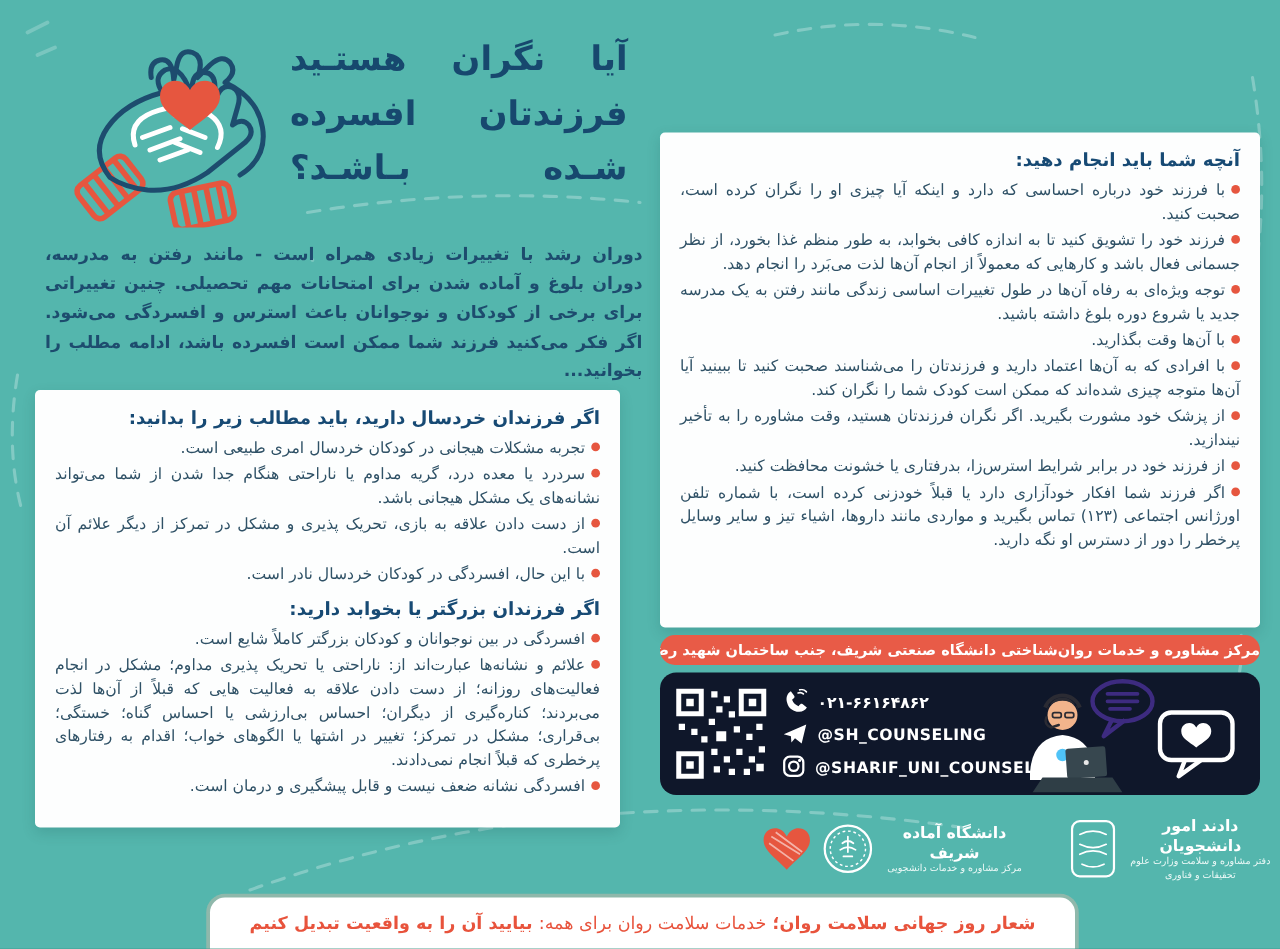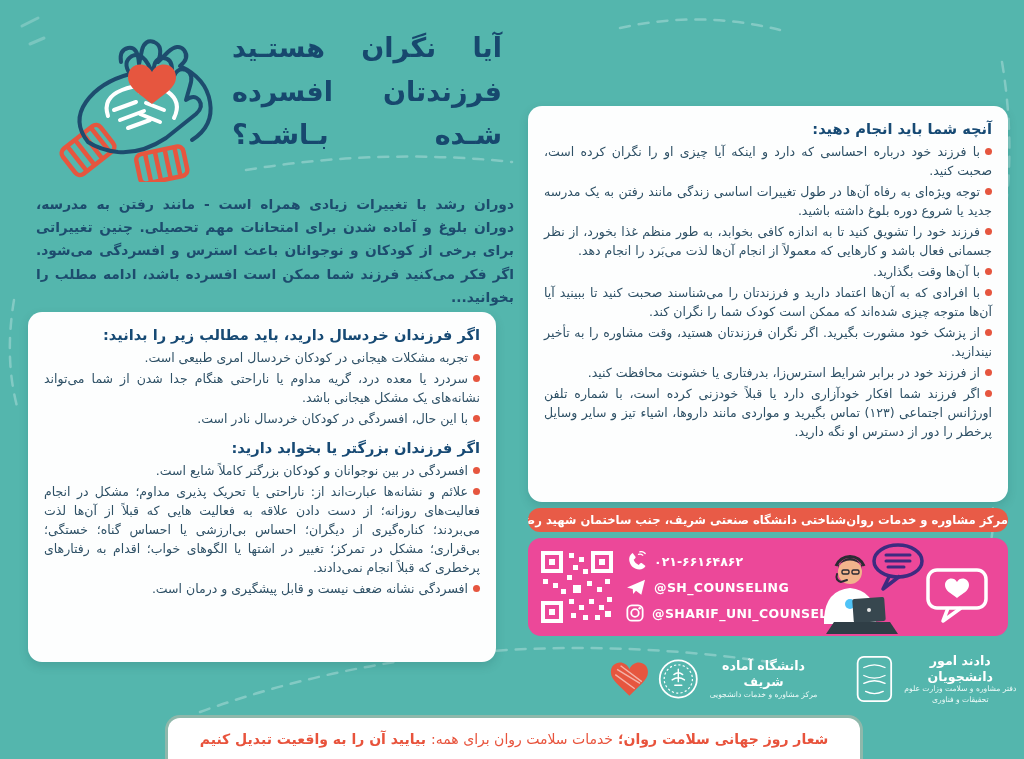--- a/index.html
+++ b/index.html
@@ -22,21 +22,21 @@
   }
   .title span{display:block;text-align:justify;-moz-text-align-last:justify;text-align-last:justify;}
   .intro{
     position:absolute;top:181px;left:24px;width:478px;margin:12px;z-index:1;
     direction:rtl;text-align:justify;
     font-size:13.8px;font-weight:bold;color:#1d4c6e;line-height:1.68;
   }
 
   
   .box{
-    position:absolute;background:#fdfefe;border-radius:14px;z-index:1;
+    position:absolute;background:#fdfefe;border-radius:4px;z-index:1;
     padding:12px 16px;direction:rtl;overflow:hidden;
     box-shadow:0 4px 10px rgba(20,80,75,.18);
   }
   .box-left{left:28px;top:312px;width:468px;height:350px;}
   .box-right{left:528px;top:106px;width:480px;height:396px;}
   .box h2{
     margin:2px 0 5px;font-size:14.6px;font-weight:bold;color:#174a74;
   }
   .box h2.second{margin-top:11px;}
   .bullets{list-style:none;margin:0;padding:0;}
@@ -53,21 +53,21 @@
   .pill{
     position:absolute;left:528px;top:508px;width:480px;height:24px;z-index:1;
     background:#e85b47;border-radius:13px;color:#fff;direction:rtl;
     font-size:11.6px;font-weight:bold;text-align:center;line-height:24px;
     white-space:nowrap;overflow:hidden;
   }
 
   
   .card{
     position:absolute;left:528px;top:538px;width:480px;height:98px;z-index:1;
-    background:#ec4899;border-radius:13px;
+    background:#0f172a;border-radius:13px;
   }
   .card .qr{position:absolute;left:11px;top:11px;}
   .rows{position:absolute;left:98px;top:10px;direction:ltr;text-align:left;}
   .row{display:flex;align-items:center;gap:8px;height:26px;color:#fff;}
   .row .handle{font-size:12.5px;font-weight:bold;direction:ltr;unicode-bidi:embed;letter-spacing:.4px;}
   .man{position:absolute;left:278px;top:14px;}
   .bub1{position:absolute;left:342px;top:4px;}
   .bub2{position:absolute;left:396px;top:28px;}
 
   
@@ -143,36 +143,37 @@
     <span>شـده بـاشـد؟</span>
   </h1>
 
   <p class="intro">دوران رشد با تغییرات زیادی همراه است - مانند رفتن به مدرسه، دوران بلوغ و آماده شدن برای امتحانات مهم تحصیلی. چنین تغییراتی برای برخی از کودکان و نوجوانان باعث استرس و افسردگی می‌شود. اگر فکر می‌کنید فرزند شما ممکن است افسرده باشد، ادامه مطلب را بخوانید...</p>
 
   <section class="box box-left">
     <h2>اگر فرزندان خردسال دارید، باید مطالب زیر را بدانید:</h2>
     <ul class="bullets">
       <li>تجربه مشکلات هیجانی در کودکان خردسال امری طبیعی است.</li>
       <li>سردرد یا معده درد، گریه مداوم یا ناراحتی هنگام جدا شدن از شما می‌تواند نشانه‌های یک مشکل هیجانی باشد.</li>
+      <li>از دست دادن علاقه به بازی، تحریک پذیری و مشکل در تمرکز از دیگر علائم آن است.</li>
       <li>با این حال، افسردگی در کودکان خردسال نادر است.</li>
     </ul>
     <h2 class="second">اگر فرزندان بزرگتر یا بخوابد دارید:</h2>
     <ul class="bullets">
       <li>افسردگی در بین نوجوانان و کودکان بزرگتر کاملاً شایع است.</li>
       <li>علائم و نشانه‌ها عبارت‌اند از: ناراحتی یا تحریک پذیری مداوم؛ مشکل در انجام فعالیت‌های روزانه؛ از دست دادن علاقه به فعالیت هایی که قبلاً از آن‌ها لذت می‌بردند؛ کناره‌گیری از دیگران؛ احساس بی‌ارزشی یا احساس گناه؛ خستگی؛ بی‌قراری؛ مشکل در تمرکز؛ تغییر در اشتها یا الگوهای خواب؛ اقدام به رفتارهای پرخطری که قبلاً انجام نمی‌دادند.</li>
       <li>افسردگی نشانه ضعف نیست و قابل پیشگیری و درمان است.</li>
     </ul>
   </section>
 
   <section class="box box-right">
     <h2>آنچه شما باید انجام دهید:</h2>
     <ul class="bullets">
       <li>با فرزند خود درباره احساسی که دارد و اینکه آیا چیزی او را نگران کرده است، صحبت کنید.</li>
+      <li>فرزند خود را تشویق کنید تا به اندازه کافی بخوابد، به طور منظم غذا بخورد، از نظر جسمانی فعال باشد و کارهایی که معمولاً از انجام آن‌ها لذت می‌بَرد را انجام دهد.</li>
       <li>توجه ویژه‌ای به رفاه آن‌ها در طول تغییرات اساسی زندگی مانند رفتن به یک مدرسه جدید یا شروع دوره بلوغ داشته باشید.</li>
-      <li>فرزند خود را تشویق کنید تا به اندازه کافی بخوابد، به طور منظم غذا بخورد، از نظر جسمانی فعال باشد و کارهایی که معمولاً از انجام آن‌ها لذت می‌بَرد را انجام دهد.</li>
       <li>با آن‌ها وقت بگذارید.</li>
       <li>با افرادی که به آن‌ها اعتماد دارید و فرزندتان را می‌شناسند صحبت کنید تا ببینید آیا آن‌ها متوجه چیزی شده‌اند که ممکن است کودک شما را نگران کند.</li>
       <li>از پزشک خود مشورت بگیرید. اگر نگران فرزندتان هستید، وقت مشاوره را به تأخیر نیندازید.</li>
       <li>از فرزند خود در برابر شرایط استرس‌زا، بدرفتاری یا خشونت محافظت کنید.</li>
       <li>اگر فرزند شما افکار خودآزاری دارد یا قبلاً خودزنی کرده است، با شماره تلفن اورژانس اجتماعی (۱۲۳) تماس بگیرید و مواردی مانند داروها، اشیاء تیز و سایر وسایل پرخطر را دور از دسترس او نگه دارید.</li>
     </ul>
   </section>
 
   <div class="pill">مرکز مشاوره و خدمات روان‌شناختی دانشگاه صنعتی شریف، جنب ساختمان شهید رضایی</div>
 

